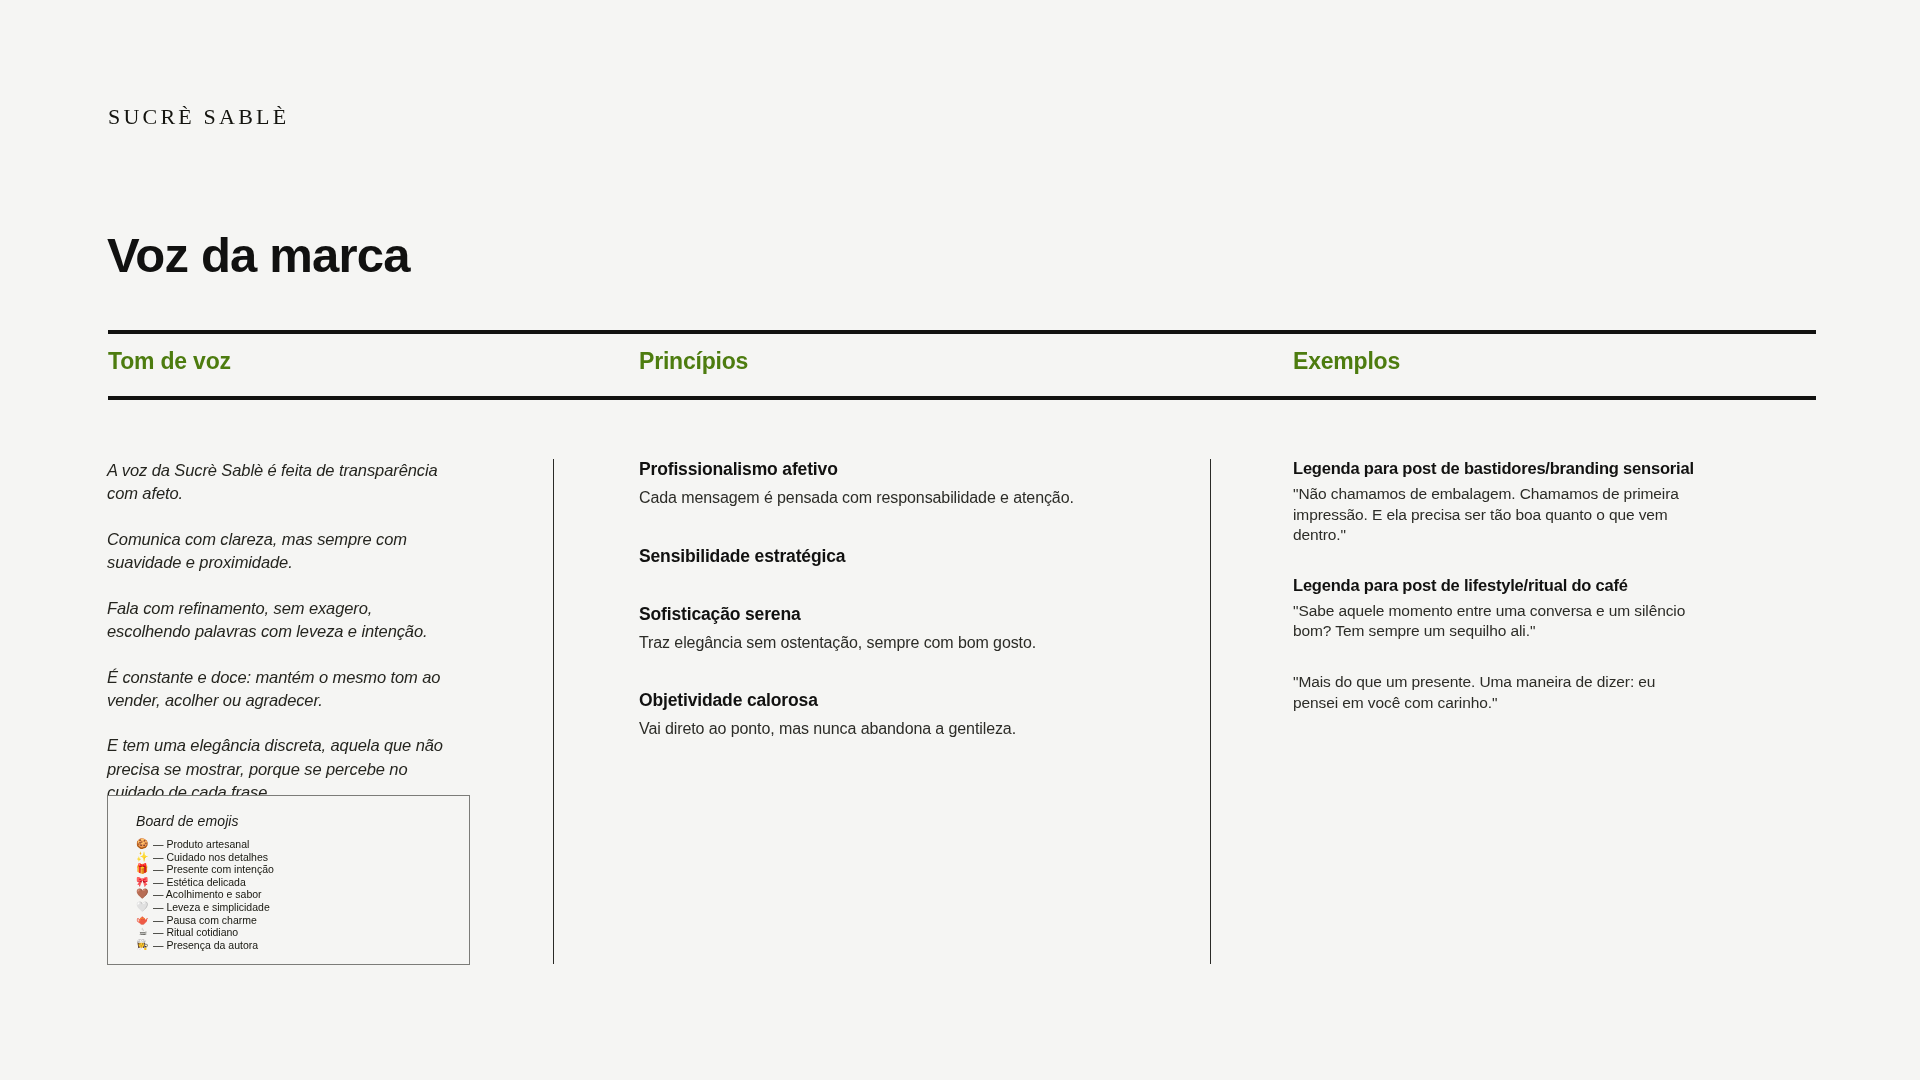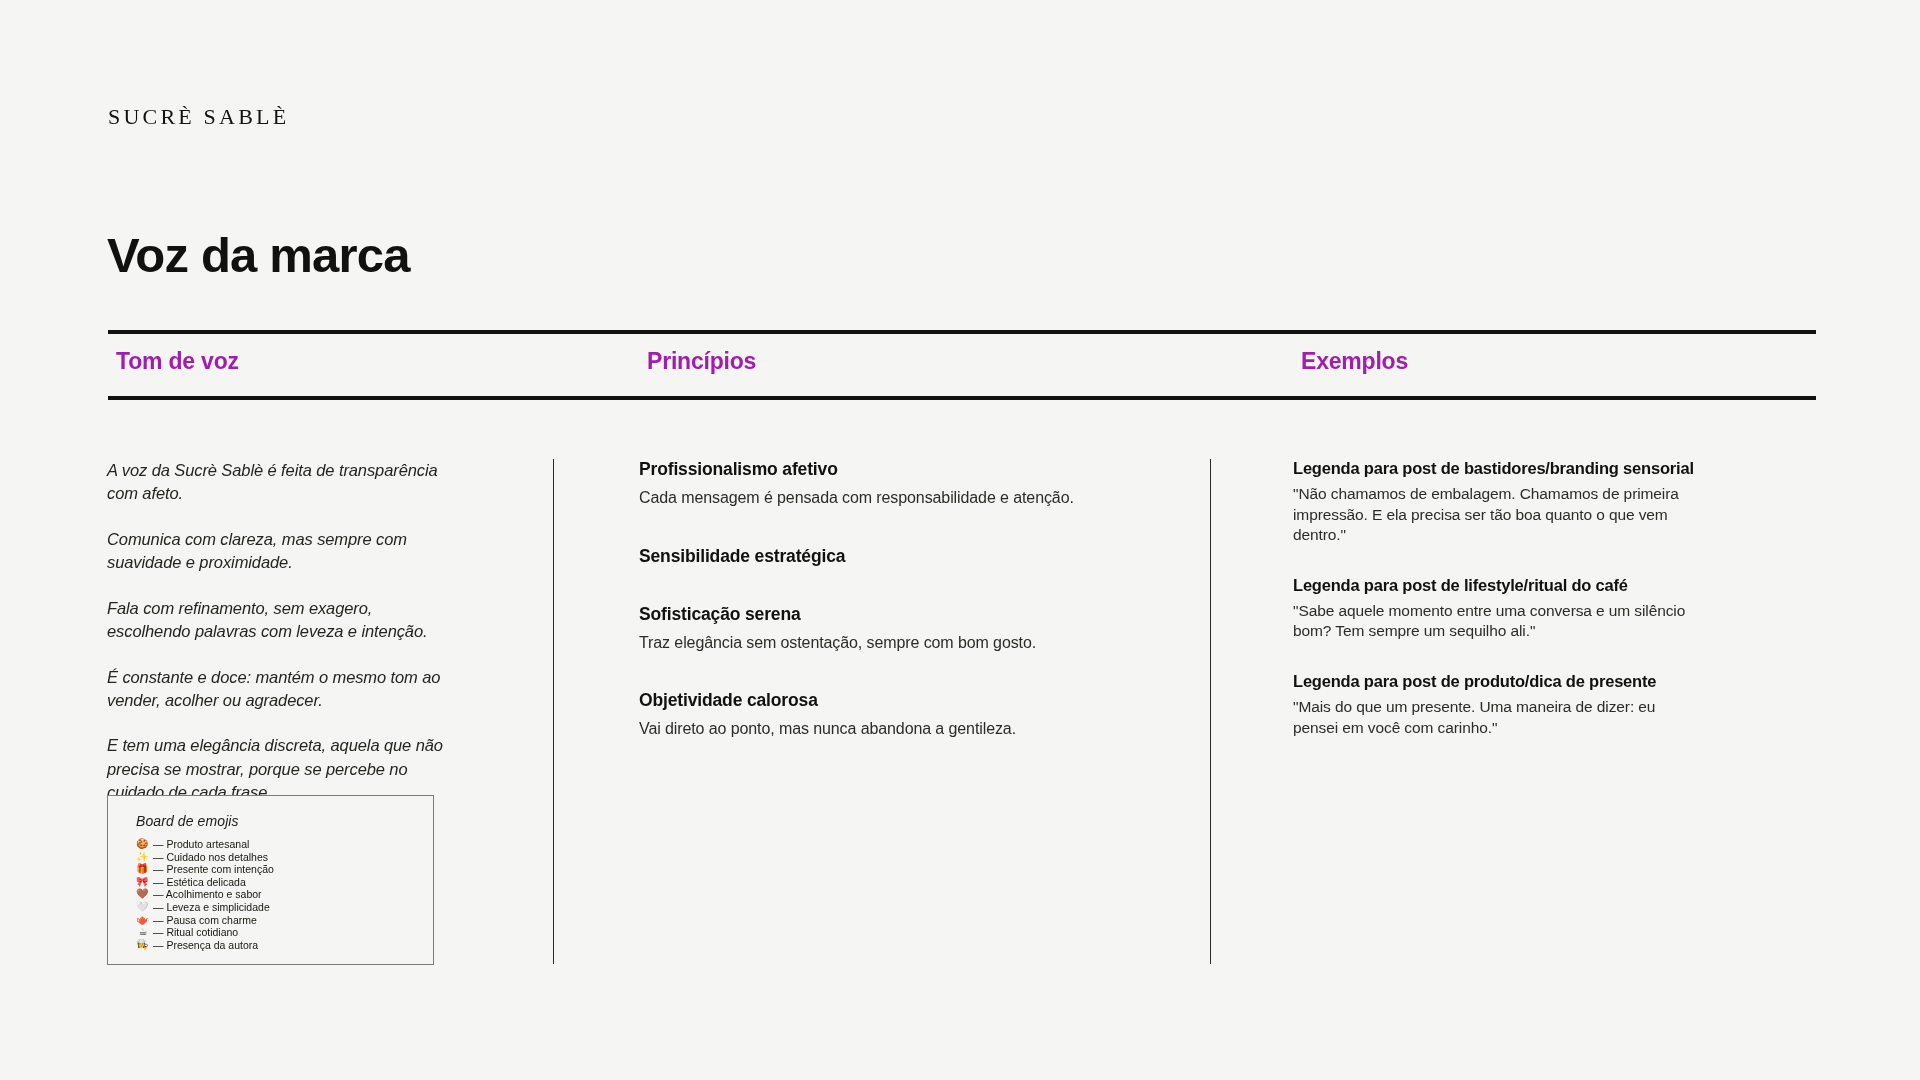--- a/index.html
+++ b/index.html
@@ -69,23 +69,22 @@
     background: #121210;
   }
 
   
   .col-head {
     position: absolute;
     top: 348px;
     font-size: 23px;
     font-weight: 700;
     letter-spacing: -0.2px;
-    color: #a21caf;
+    color: #4d7c0f;
     white-space: nowrap;
-    margin-left: 8px;
   }
   .col-head.c1 { left: 108px; }
   .col-head.c2 { left: 639px; }
   .col-head.c3 { left: 1293px; }
 
   
   .v-divider {
     position: absolute;
     width: 1px;
     background: #2a2a26;
@@ -110,21 +109,21 @@
     margin-bottom: 22px;
     letter-spacing: -0.1px;
   }
   .col1 p:last-of-type { margin-bottom: 0; }
 
   
   .emoji-board {
     position: absolute;
     left: 107px;
     top: 795px;
-    width: 327px;
+    width: 363px;
     height: 170px;
     border: 1px solid #7c7c78;
     background: #f5f5f3;
     padding: 17px 22px 12px 28px;
   }
   .emoji-board-title {
     font-style: italic;
     font-size: 14px;
     color: #1b1b17;
     margin-bottom: 9px;
@@ -286,18 +285,17 @@
   <div class="col3">
     <div class="example">
       <div class="example-title">Legenda para post de bastidores/branding sensorial</div>
       <div class="example-quote">"Não chamamos de embalagem. Chamamos de primeira impressão. E ela precisa ser tão boa quanto o que vem dentro."</div>
     </div>
     <div class="example">
       <div class="example-title">Legenda para post de lifestyle/ritual do café</div>
       <div class="example-quote">"Sabe aquele momento entre uma conversa e um silêncio bom? Tem sempre um sequilho ali."</div>
     </div>
     <div class="example">
-      <div class="example-title">Legenda para post de produto/dica de presente</div>
       <div class="example-quote">"Mais do que um presente. Uma maneira de dizer: eu pensei em você com carinho."</div>
     </div>
   </div>
 
 </div>
 
 </body></html>

